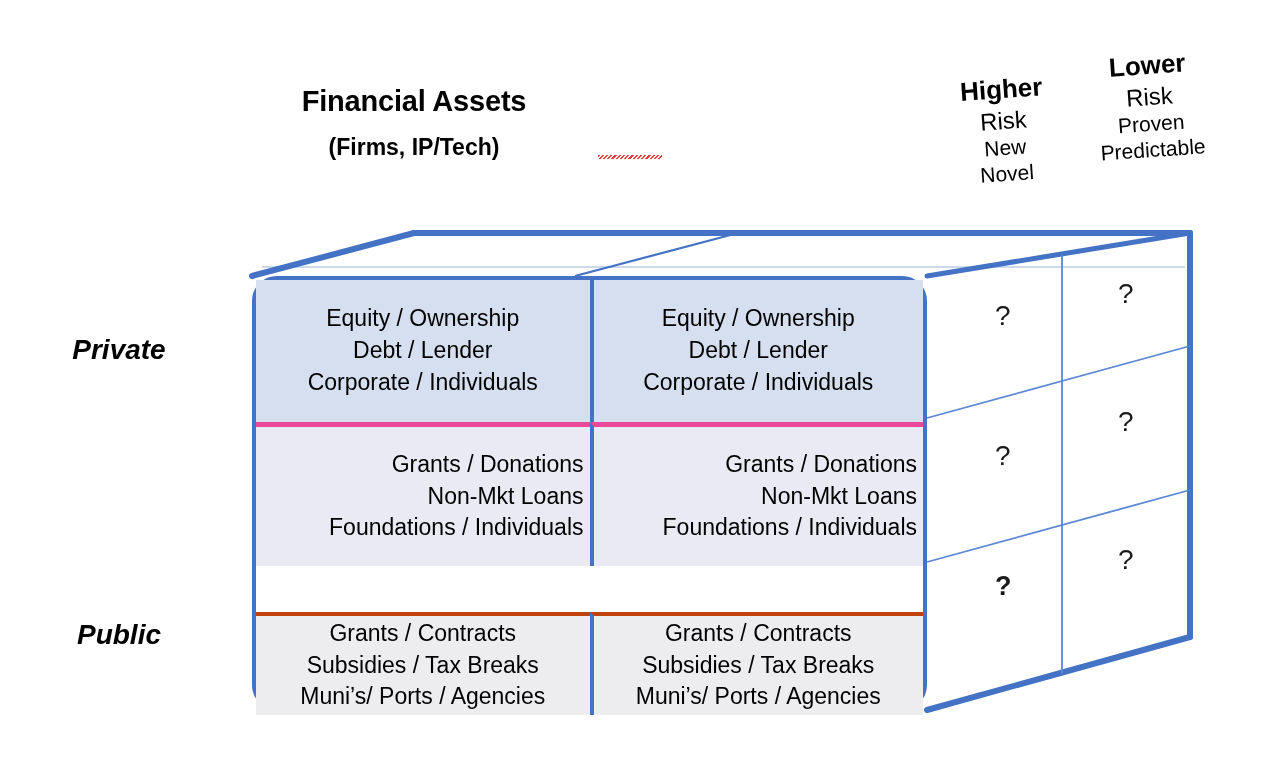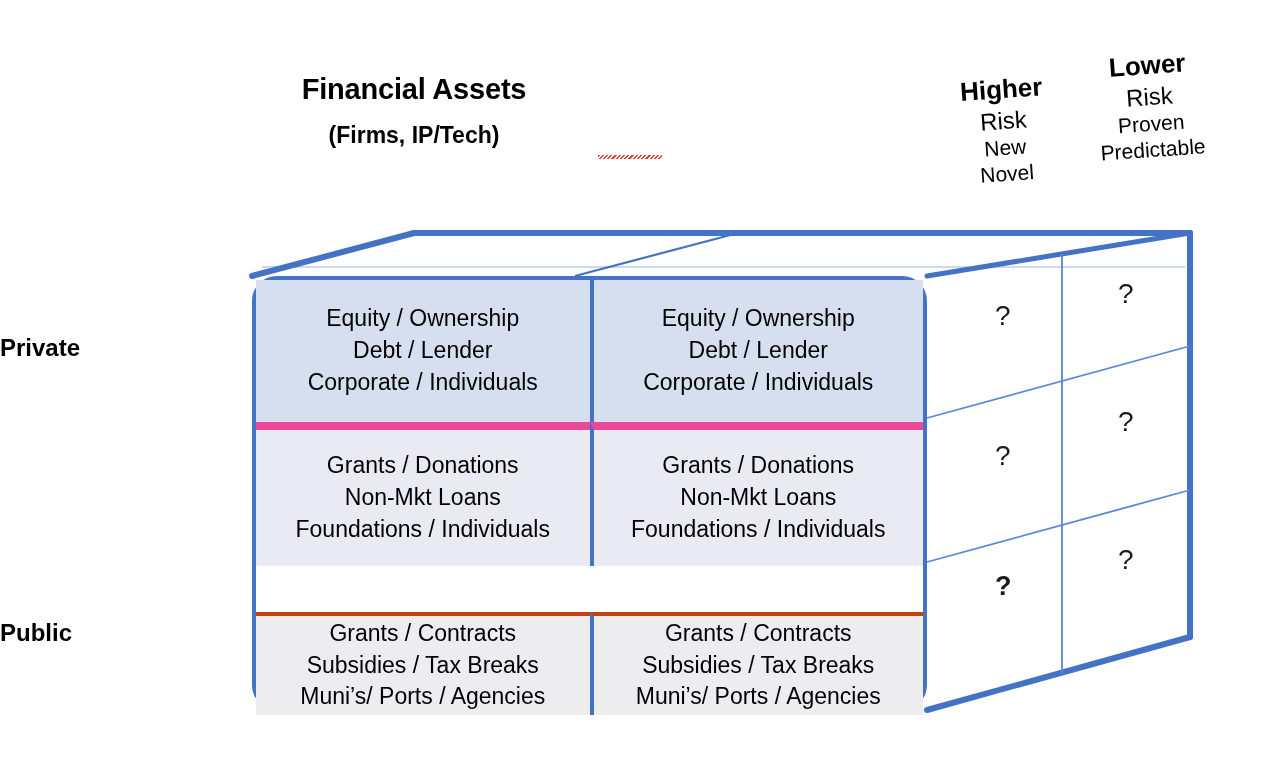--- a/index.html
+++ b/index.html
@@ -54,24 +54,25 @@
     display: block;
     font-weight: bold;
     font-size: 26px;
   }
   .risk-label .rl-1 { display:block; font-size: 24px; }
   .risk-label .rl-2 { display:block; font-size: 21px; }
   .risk-label .rl-3 { display:block; font-size: 21px; }
   
   .row-label {
     position: absolute;
-    text-align: left;
-    font-weight: bold;
-    font-size: 24px;
+    text-align: center;
+    font-weight: bold;
+    font-size: 28px;
     white-space: nowrap;
+    font-style: italic;
   }
   
   .face { position: absolute; border-radius: 25px; }
   #front-face {
     left: 252px;
     top: 276px;
     width: 675px;
     height: 434px;
     box-sizing: border-box;
     border: 4px solid #4472c4;
@@ -86,21 +87,21 @@
     align-items: center;
     justify-content: center;
     padding: 2px 6px;
     font-size: 23px;
     line-height: 1.38;
     text-align: center;
     white-space: nowrap;
   }
   .cell .ln { display: block; }
   .cell.col-r { border-left: 4px solid #4472c4; }
-  .cell.row-2 { border-top: 8px solid #ec4899; }
+  .cell.row-2 { border-top: 5px solid #ec4899; align-items: flex-end; }
   .cell.row-3 { border-top: 4px solid #c2410c; margin-top: 46px; }
   
   #three-d {
     position: absolute;
     left: 0; top: 0;
     width: 1280px; height: 764px;
     pointer-events: none;
   }
   .qmark {
     position: absolute;
@@ -130,21 +131,21 @@
     <line x1="1190" y1="233" x2="1190" y2="637" stroke="#4472c4" stroke-width="6" stroke-linecap="round"></line>
     <line x1="1190" y1="637" x2="927" y2="710" stroke="#4472c4" stroke-width="6" stroke-linecap="round"></line>
     <line x1="927" y1="276" x2="1190" y2="233" stroke="#4472c4" stroke-width="5" stroke-linecap="round"></line>
 
     <line x1="1062" y1="254" x2="1062" y2="674" stroke="#5b86d6" stroke-width="1.8"></line>
 
     <line x1="927" y1="418" x2="1190" y2="346" stroke="#5b86d6" stroke-width="1.8"></line>
     <line x1="927" y1="562" x2="1190" y2="490" stroke="#5b86d6" stroke-width="1.8"></line>
   </svg>
 
-  <div class="col-header" style="left:253px; top:72px; width:322px;">
+  <div class="col-header" style="left:253px; top:84px; width:322px;">
     <span class="ch-main">Financial Assets</span>
     <span class="ch-sub">(Firms, IP/Tech)</span>
   </div>
 
   <div class="squiggle" style="left:598px; top:155px; width:64px;"></div>
 
   <div class="risk-label" style="left:948px; top:74px; width:112px; transform:rotate(-4deg);">
     <span class="rl-main">Higher</span>
     <span class="rl-1">Risk</span>
     <span class="rl-2">New</span>

